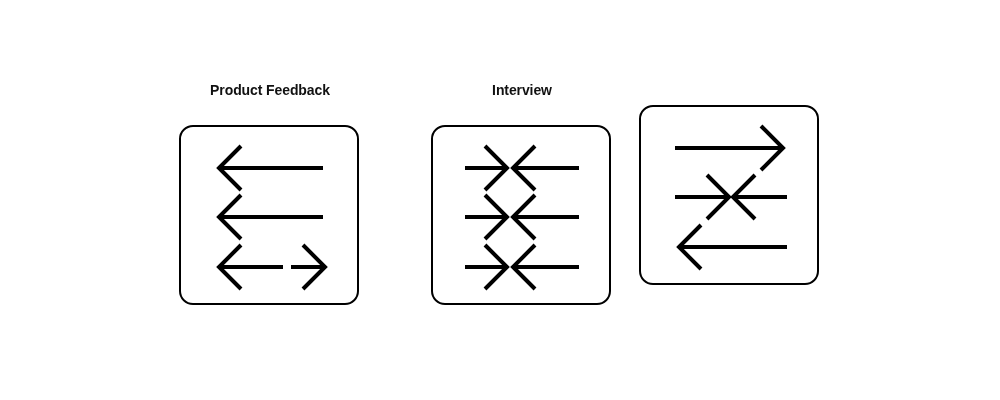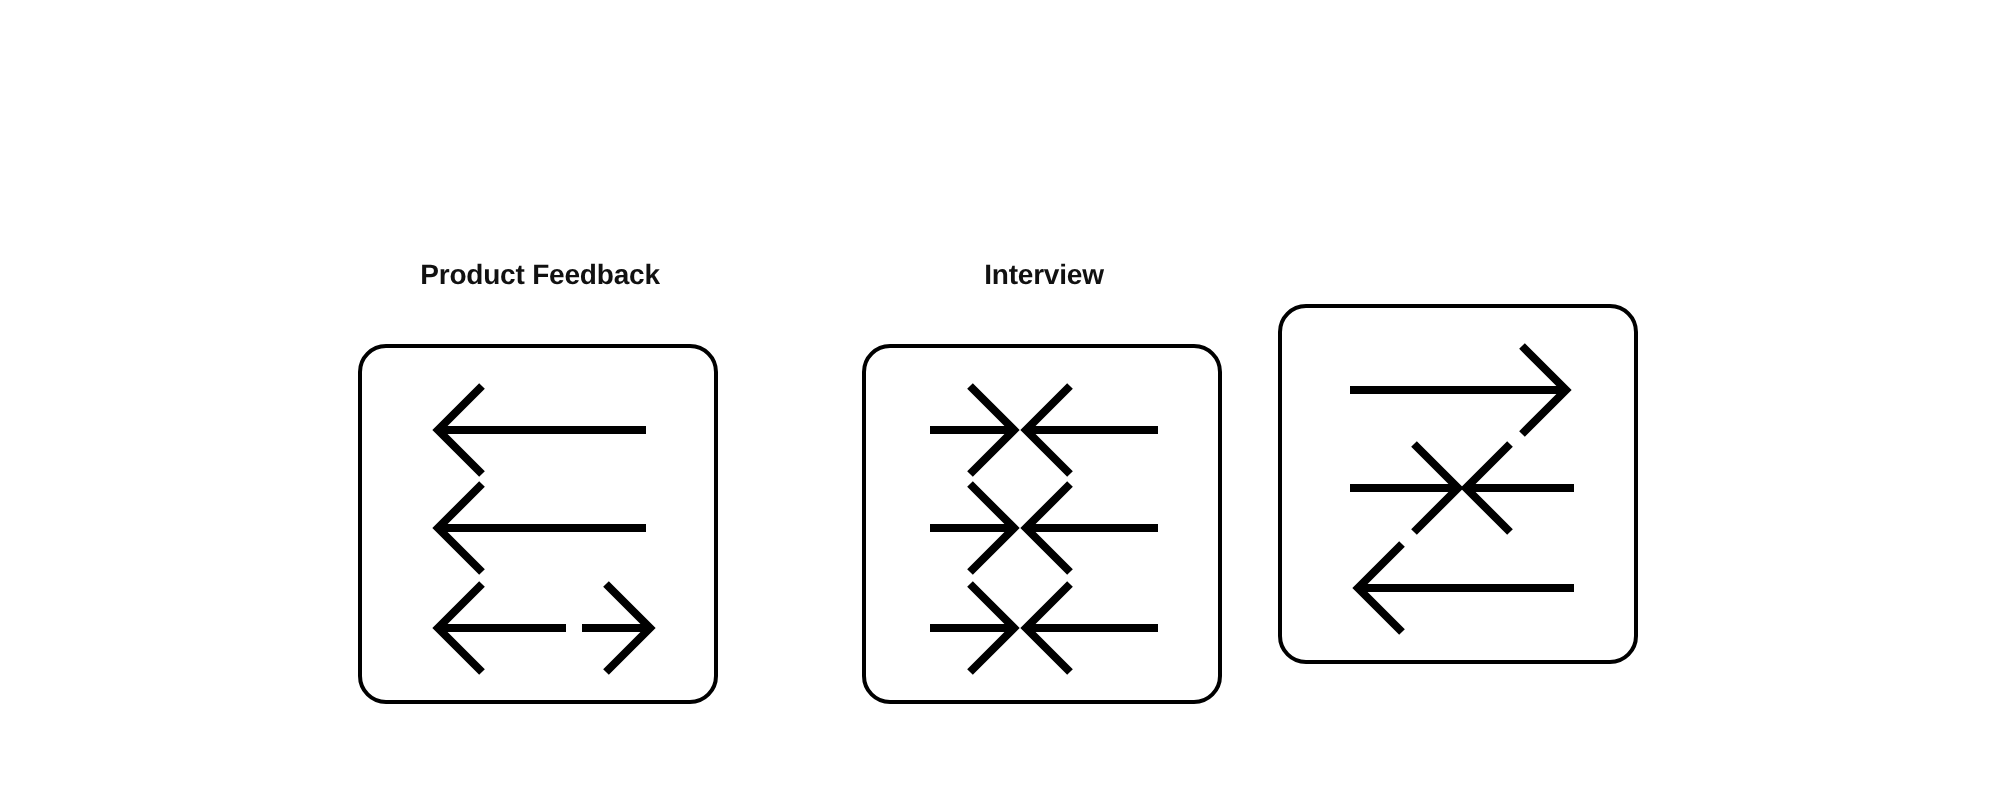--- a/index.html
+++ b/index.html
@@ -19,21 +19,20 @@
     position: absolute;
     left: 0;
     top: 0;
     width: 1000px;
     height: 400px;
   }
   .panel {
     position: absolute;
     top: 80px;
     width: 182px;
-    margin-top: 47px;
   }
   .panel-title {
     font-size: 14px;
     font-weight: bold;
     color: #111111;
     text-align: center;
     letter-spacing: -0.1px;
     line-height: 20px;
     height: 20px;
     white-space: nowrap;

